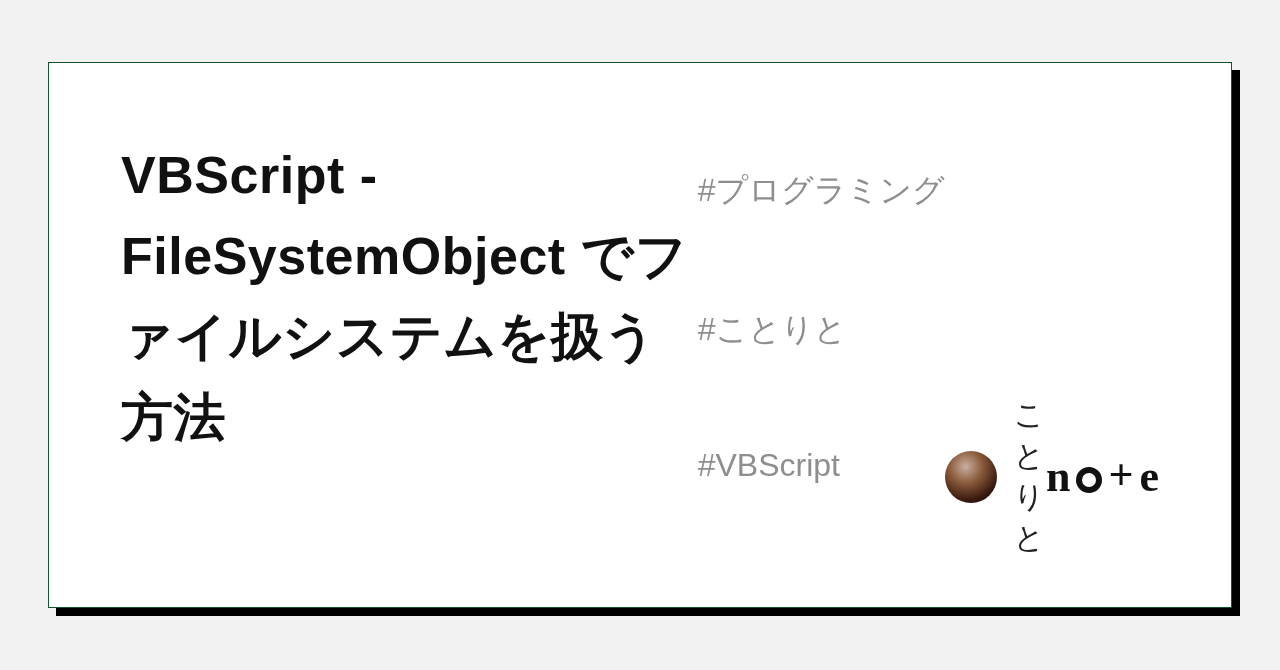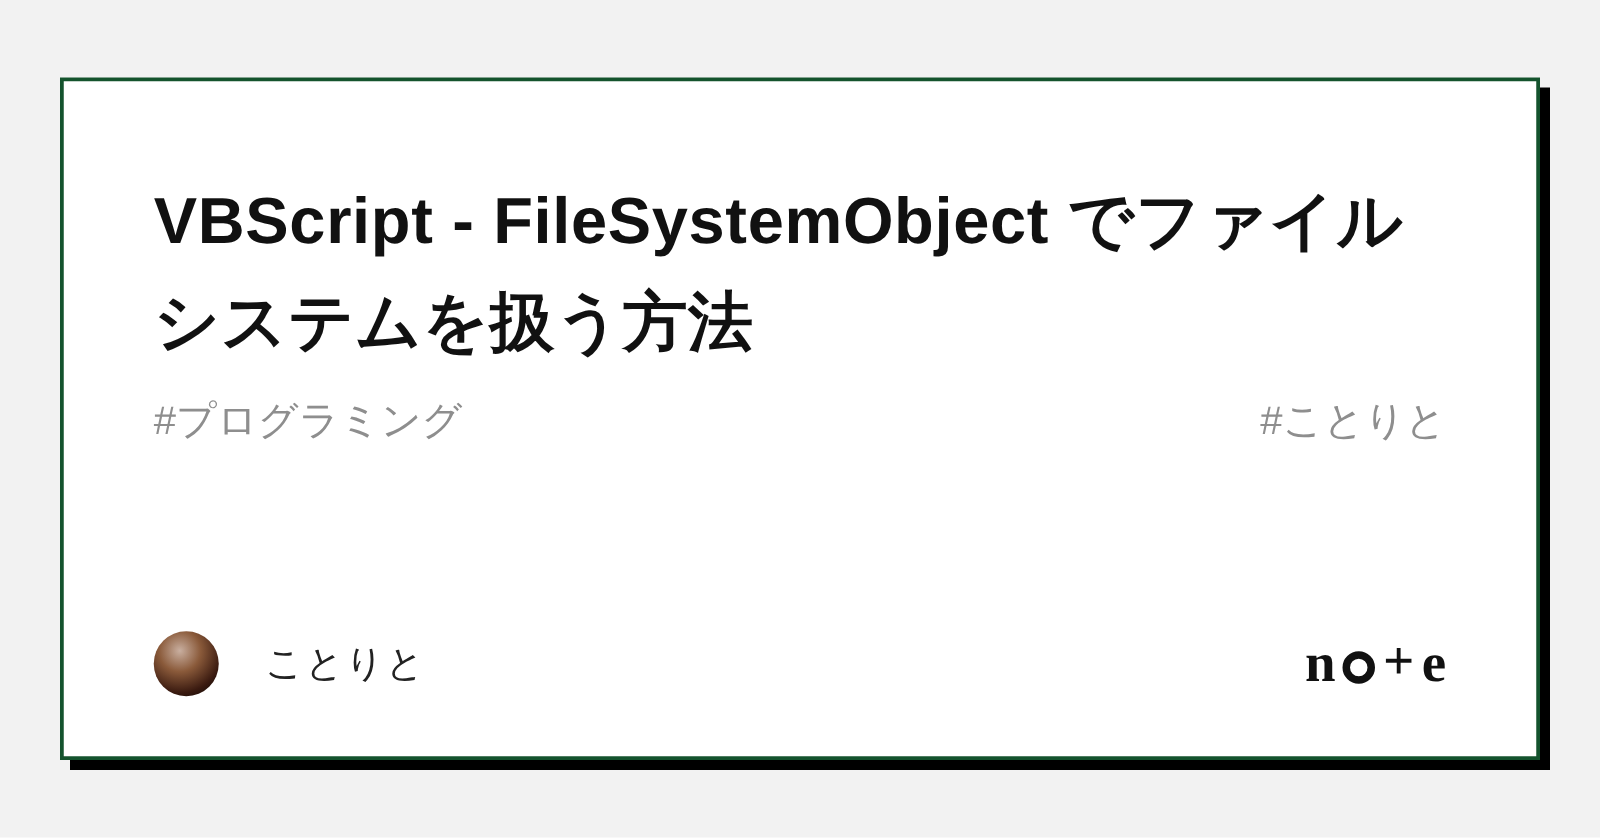--- a/index.html
+++ b/index.html
@@ -22,54 +22,54 @@
     top: 8px; left: 8px;
     width: 100%; height: 100%;
     background: #000;
     z-index: 0;
   }
   .card {
     position: absolute;
     top: 0; left: 0;
     width: 100%; height: 100%;
     background: #fff;
-    border: 3px solid #14532d;
+    border: 1px solid #14532d;
     z-index: 1;
     padding: 72px 72px 48px 72px;
     display: flex;
-    flex-direction: column;
+    flex-direction: row;
   }
   .title {
     font-size: 52px;
     font-weight: 700;
     line-height: 1.55;
     color: #111;
     letter-spacing: 0.01em;
   }
   .tags {
-    margin-top: 17px;
+    margin-top: 34px;
     display: flex;
     flex-wrap: wrap;
     gap: 20px;
     color: #8e8e8e;
     font-size: 32px;
     font-weight: 400;
     justify-content: space-between;
   }
   .tag { white-space: nowrap; }
   .footer {
     margin-top: auto;
     display: flex;
     align-items: center;
     justify-content: space-between;
   }
   .author {
     display: flex;
     align-items: center;
-    gap: 37px;
+    gap: 17px;
   }
   .avatar {
     width: 52px;
     height: 52px;
     border-radius: 50%;
     overflow: hidden;
     background: radial-gradient(circle at 40% 30%, #c9afa0 0%, #8a5a3a 35%, #3a1a10 70%, #000 100%);
     flex-shrink: 0;
   }
   .author-name {
@@ -112,20 +112,21 @@
 
 <div class="card-wrap">
   <div class="card-shadow"></div>
   <div class="card">
 
     <h1 class="title">VBScript - FileSystemObject でファイルシステムを扱う方法</h1>
 
     <div class="tags">
       <span class="tag">#プログラミング</span>
       <span class="tag">#ことりと</span>
+      <span class="tag">#VBScript</span>
     </div>
 
     <div class="footer">
       <div class="author">
         <div class="avatar"></div>
         <div class="author-name">ことりと</div>
       </div>
       <div class="logo" aria-label="note">
         <span class="letter">n</span>
         <span class="o"></span>

